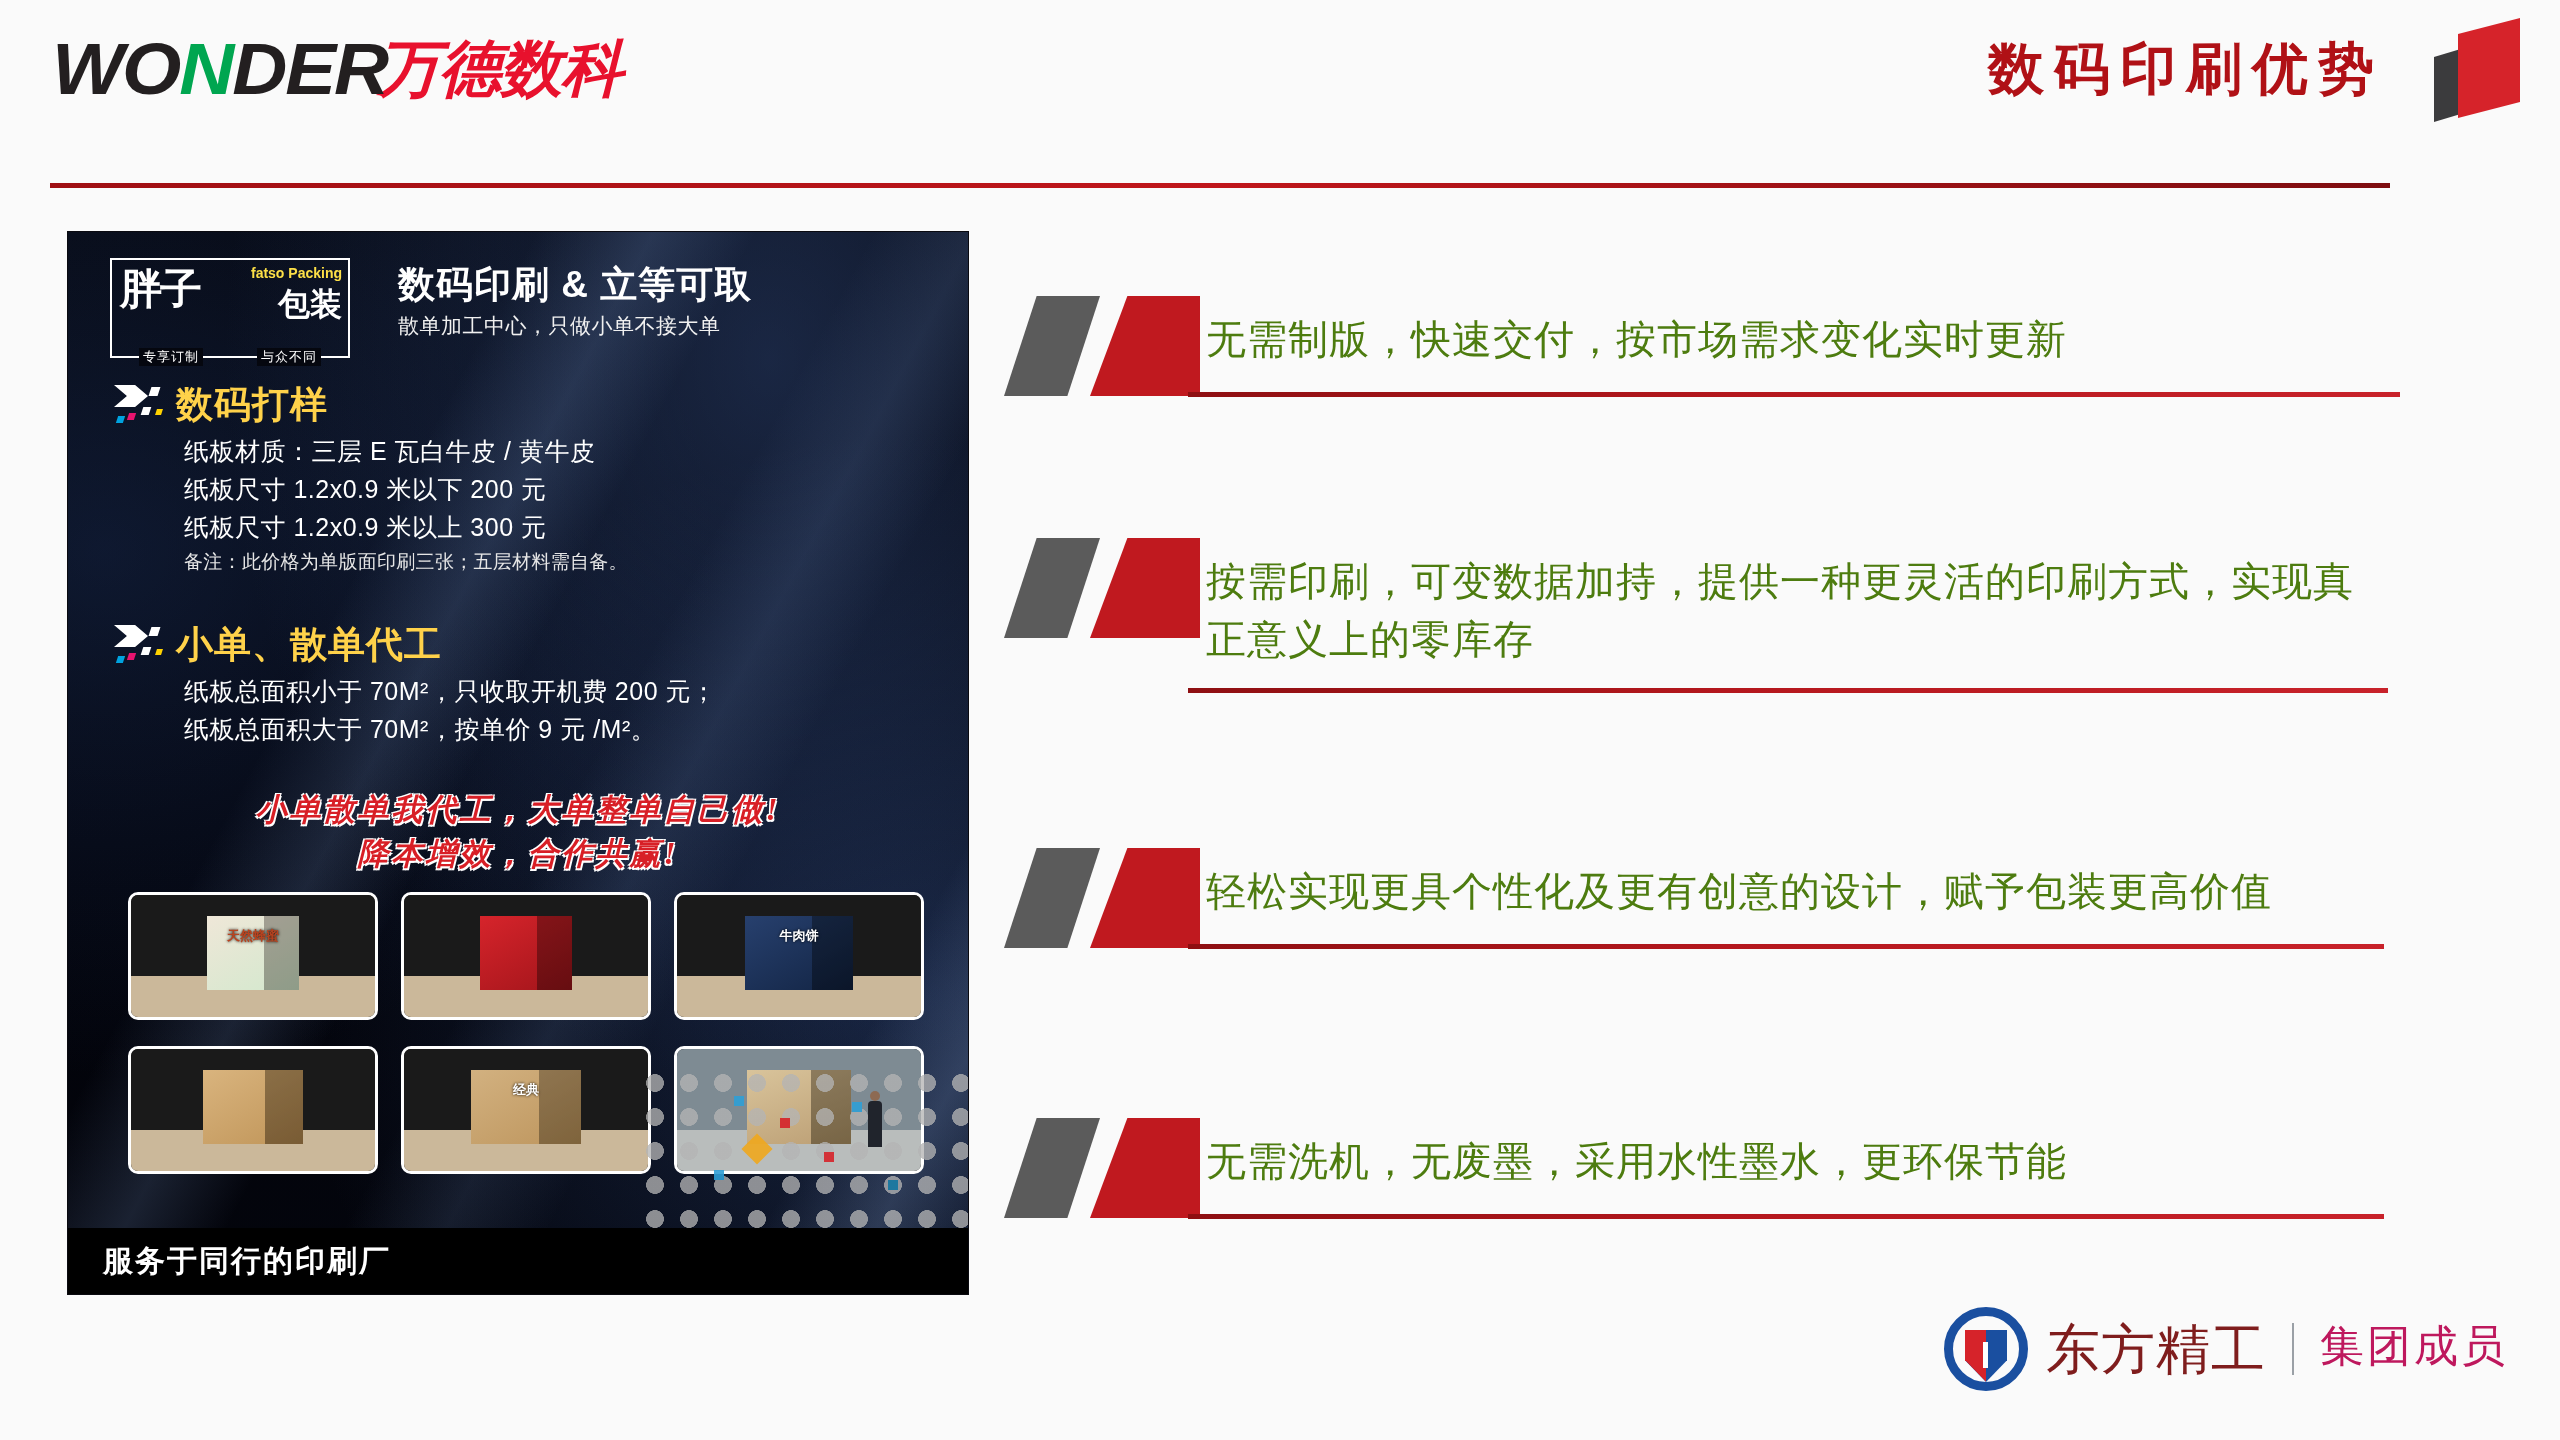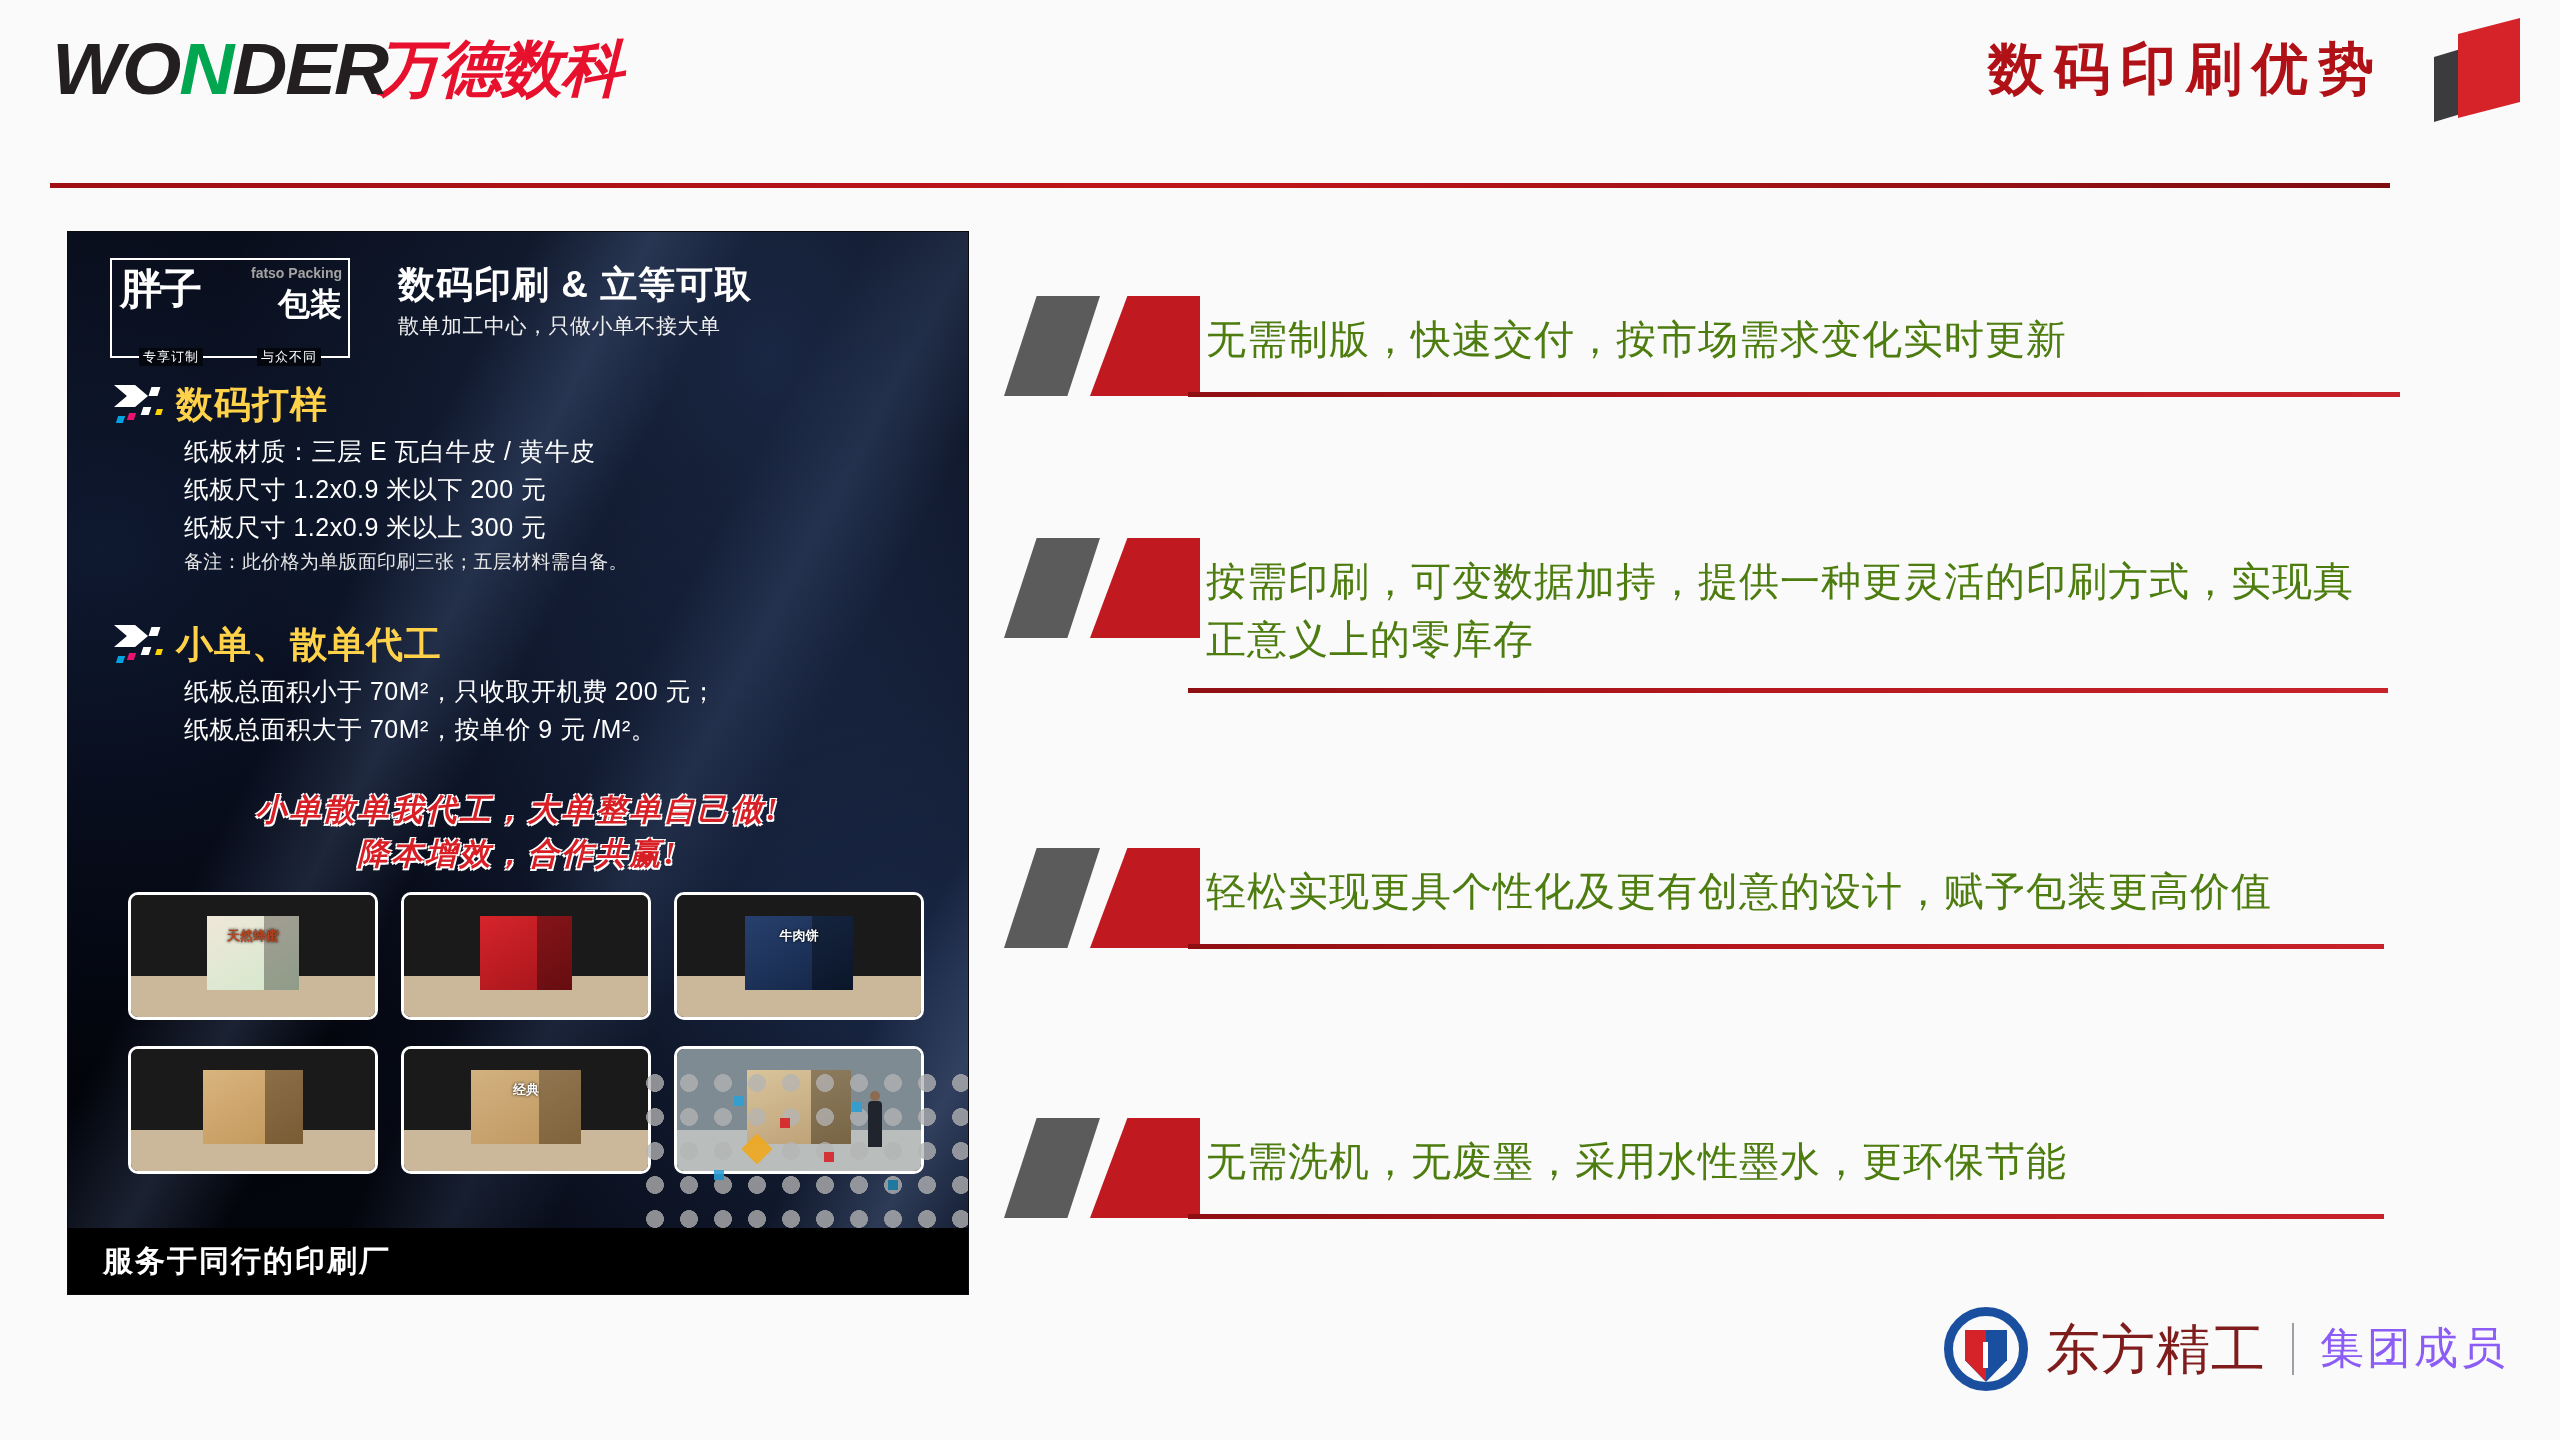--- a/index.html
+++ b/index.html
@@ -89,21 +89,21 @@
     border:2px solid #ffffff;
     box-sizing:border-box;
   }
   #fatso-logo .fz {
     position:absolute; left:8px; top:8px;
     font-size:42px; font-weight:bold; color:#fff; line-height:42px;
     letter-spacing:-2px;
   }
   #fatso-logo .en {
     position:absolute; right:6px; top:6px;
-    font-size:14px; font-weight:bold; color:#a3a3a3; line-height:15px;
+    font-size:14px; font-weight:bold; color:#fde047; line-height:15px;
   }
   #fatso-logo .bz {
     position:absolute; right:6px; top:28px;
     font-size:32px; font-weight:bold; color:#fff; line-height:32px;
   }
   #fatso-logo .tag {
     position:absolute; left:0; bottom:-10px; width:100%;
     display:flex; justify-content:space-around;
     font-size:13px; color:#fff; letter-spacing:1px;
   }
@@ -283,22 +283,22 @@
     background:#fff;
   }
   #df-name {
     margin-left:18px; font-size:54px; font-weight:normal; color:#7f1d1d;
     letter-spacing:1px; line-height:60px;
   }
   #df-div {
     width:2px; height:52px; background:#9aa0a6; margin:0 26px;
   }
   #df-sub {
-    font-size:44px; color:#8b5cf6; letter-spacing:3px; line-height:52px;
-    font-family:Liberation Serif, serif;
+    font-size:44px; color:#be185d; letter-spacing:3px; line-height:52px;
+    font-family:Liberation Mono, monospace;
   }
 </style>
 </head>
 <body>
 
 <div id="header">
 
   <div id="brand-logo">
     <div class="wonder-word"><span>WO</span><span class="l-green">N</span><span>DER</span></div>
     <div class="wonder-cn">万德数科</div>

